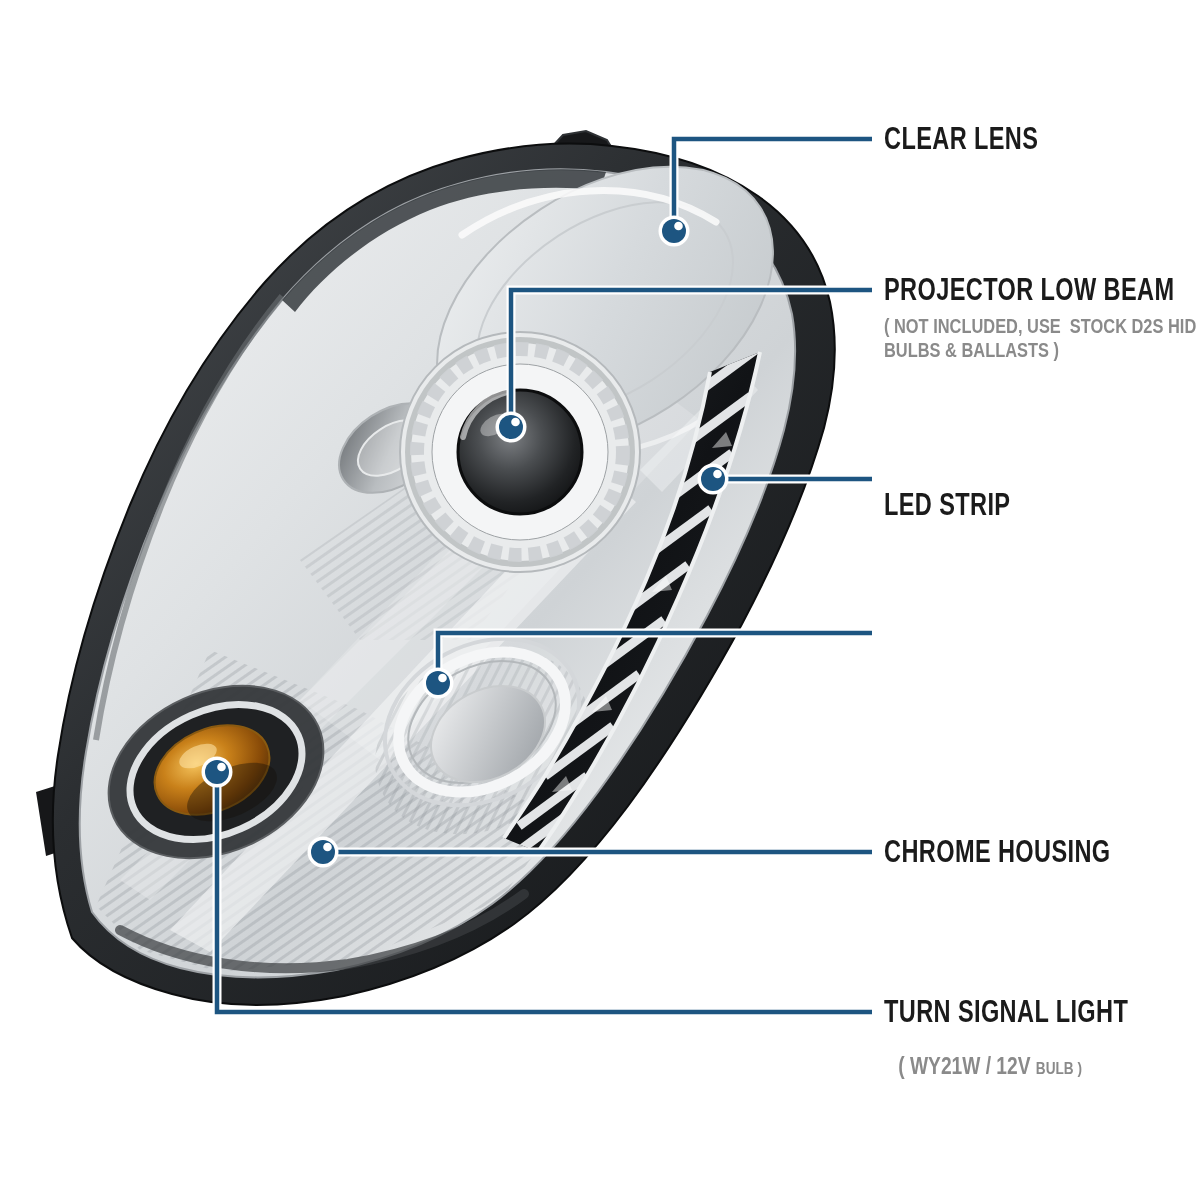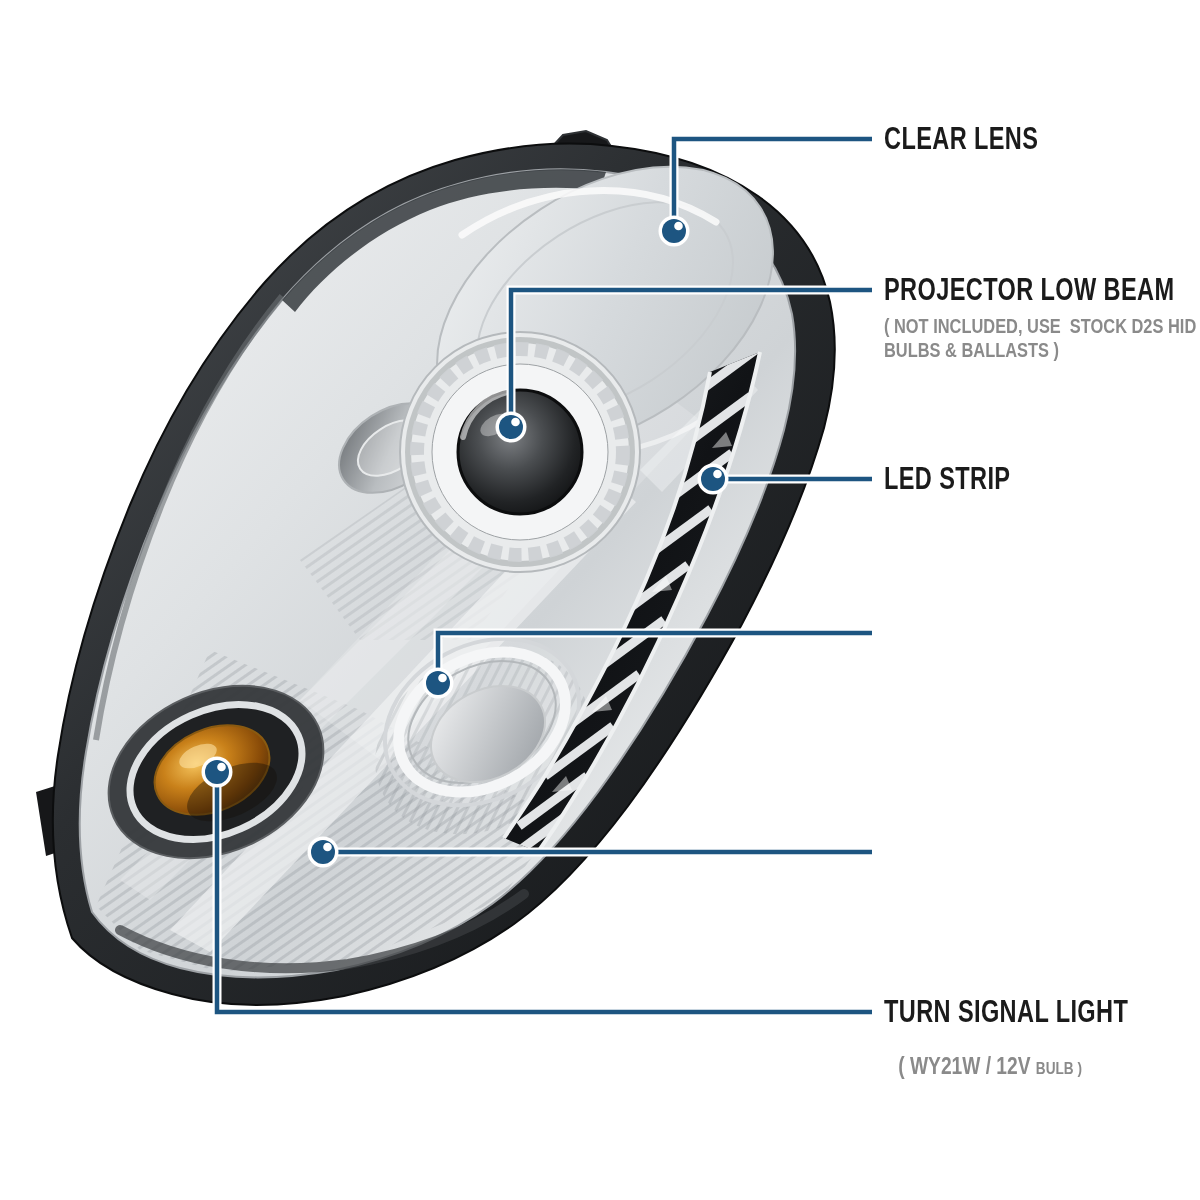--- a/index.html
+++ b/index.html
@@ -248,25 +248,28 @@
 <div class="callout" style="top:122px">
   <div class="c-title">CLEAR LENS</div>
 </div>
 
 <div class="callout" style="top:273px">
   <div class="c-title">PROJECTOR LOW BEAM</div>
   <div class="c-sub mt8">( NOT INCLUDED, USE  STOCK D2S HID</div>
   <div class="c-sub">BULBS &amp; BALLASTS )</div>
 </div>
 
-<div class="callout" style="top:462px">
+<div class="callout" style="top:488px">
   <div class="c-title">LED STRIP</div>
 </div>
 
 
+<div class="callout" style="top:835px">
+  <div class="c-title">CHROME HOUSING</div>
+</div>
 
 <div class="callout" style="top:995px">
   <div class="c-title">TURN SIGNAL LIGHT</div>
   <div class="c-sub-mixed mt6">
     <span class="big">( WY21W / 12V </span><span class="small">BULB )</span>
   </div>
 </div>
 
 </div>
 

